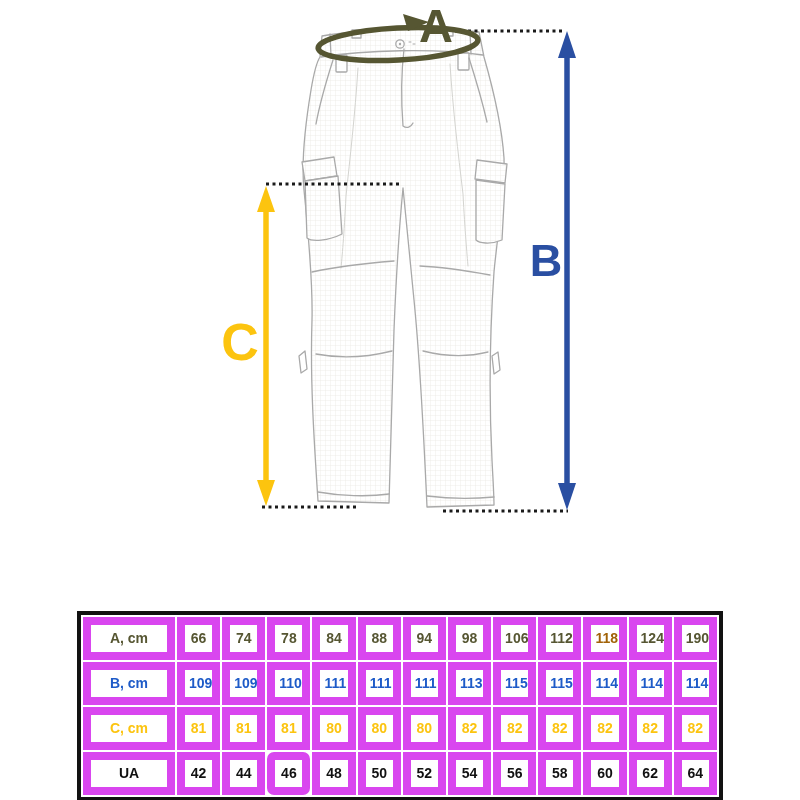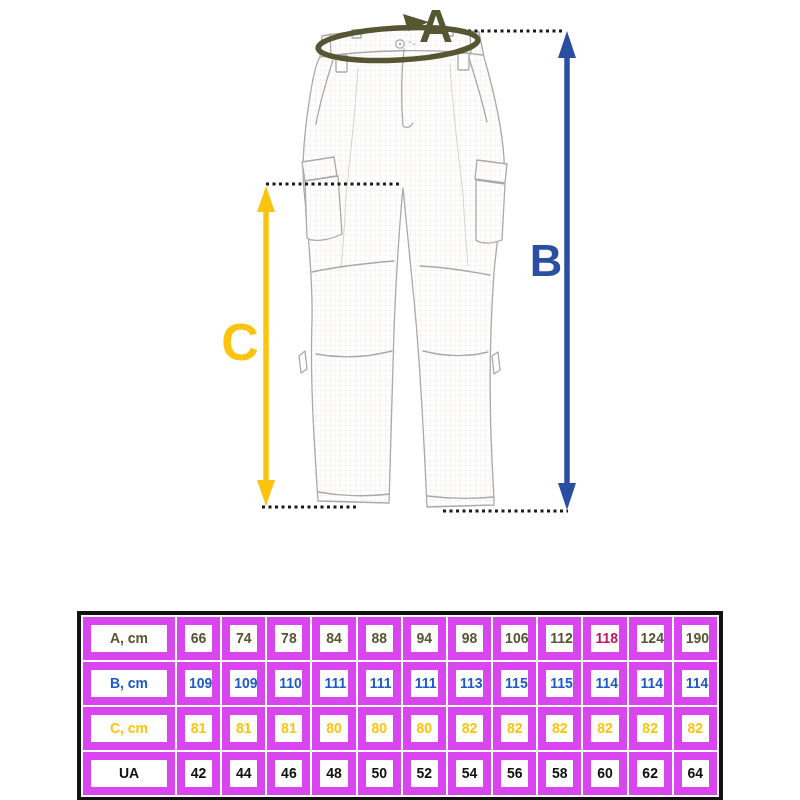--- a/index.html
+++ b/index.html
@@ -140,21 +140,21 @@
           <td style="color: rgb(86, 86, 50);">A, cm</td>
           <td style="color: rgb(86, 86, 50);">66</td>
           <td style="color: rgb(86, 86, 50);">74</td>
           <td style="color: rgb(86, 86, 50);">78</td>
           <td style="color: rgb(86, 86, 50); margin-left: 25px;">84</td>
           <td style="color: rgb(86, 86, 50);">88</td>
           <td style="color: rgb(86, 86, 50);">94</td>
           <td style="color: rgb(86, 86, 50);">98</td>
           <td style="color: rgb(86, 86, 50);">106</td>
           <td style="color: rgb(86, 86, 50);">112</td>
-          <td style="color: #be185d; margin-top: 8px;">118</td>
+          <td style="color: #a16207; margin-top: 8px;">118</td>
           <td style="color: rgb(86, 86, 50);">124</td>
           <td style="color: rgb(86, 86, 50);">190</td>
         </tr>
         <tr>
           <td style="color: rgb(30, 91, 200);">B, cm</td>
           <td style="color: rgb(30, 91, 200);">109</td>
           <td style="color: rgb(30, 91, 200);">109</td>
           <td style="color: rgb(30, 91, 200);">110</td>
           <td style="color: rgb(30, 91, 200);">111</td>
           <td style="color: rgb(30, 91, 200);">111</td>
@@ -178,21 +178,21 @@
           <td style="color: rgb(252, 196, 15);">82</td>
           <td style="color: rgb(252, 196, 15);">82</td>
           <td style="color: rgb(252, 196, 15);">82</td>
           <td style="color: rgb(252, 196, 15);">82</td>
           <td style="color: rgb(252, 196, 15);">82</td>
         </tr>
         <tr>
           <td style="color: rgb(17, 17, 17);">UA</td>
           <td style="color: rgb(17, 17, 17);">42</td>
           <td style="color: rgb(17, 17, 17);">44</td>
-          <td style="color: rgb(17, 17, 17);">46</td>
+          <td style="color: rgb(17, 17, 17); border-radius: 7px;">46</td>
           <td style="color: rgb(17, 17, 17);">48</td>
           <td style="color: rgb(17, 17, 17);">50</td>
           <td style="color: rgb(17, 17, 17);">52</td>
           <td style="color: rgb(17, 17, 17);">54</td>
           <td style="color: rgb(17, 17, 17); margin-top: 12px;">56</td>
           <td style="color: rgb(17, 17, 17); margin-top: 36px;">58</td>
           <td style="color: rgb(17, 17, 17);">60</td>
           <td style="color: rgb(17, 17, 17);">62</td>
           <td style="color: rgb(17, 17, 17);">64</td>
         </tr>

